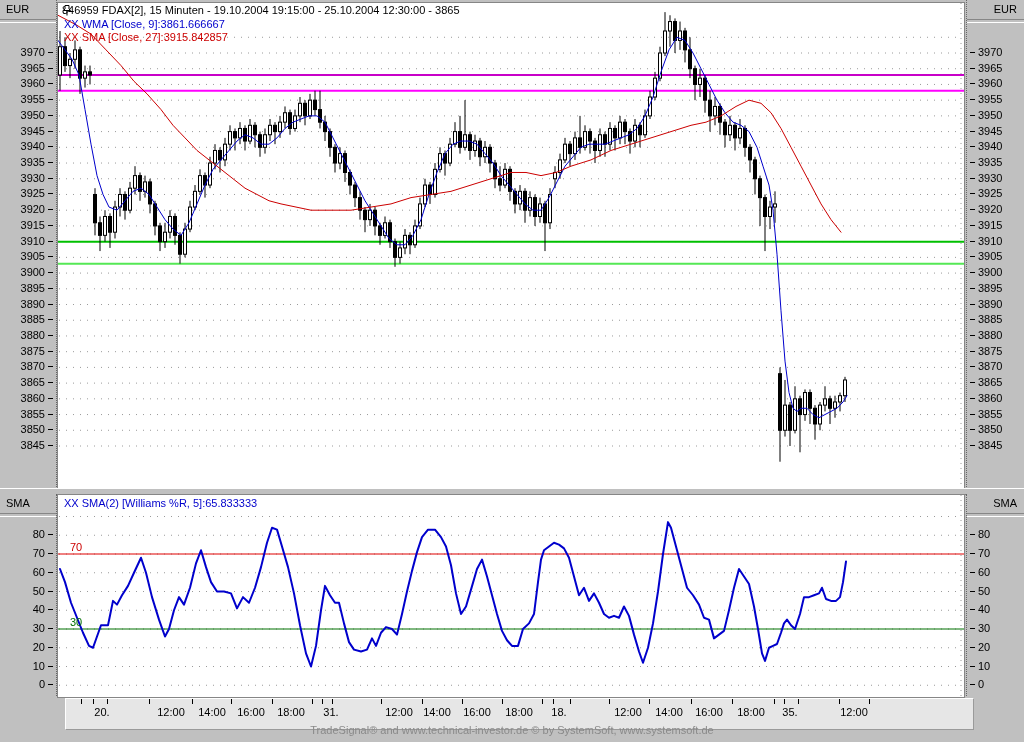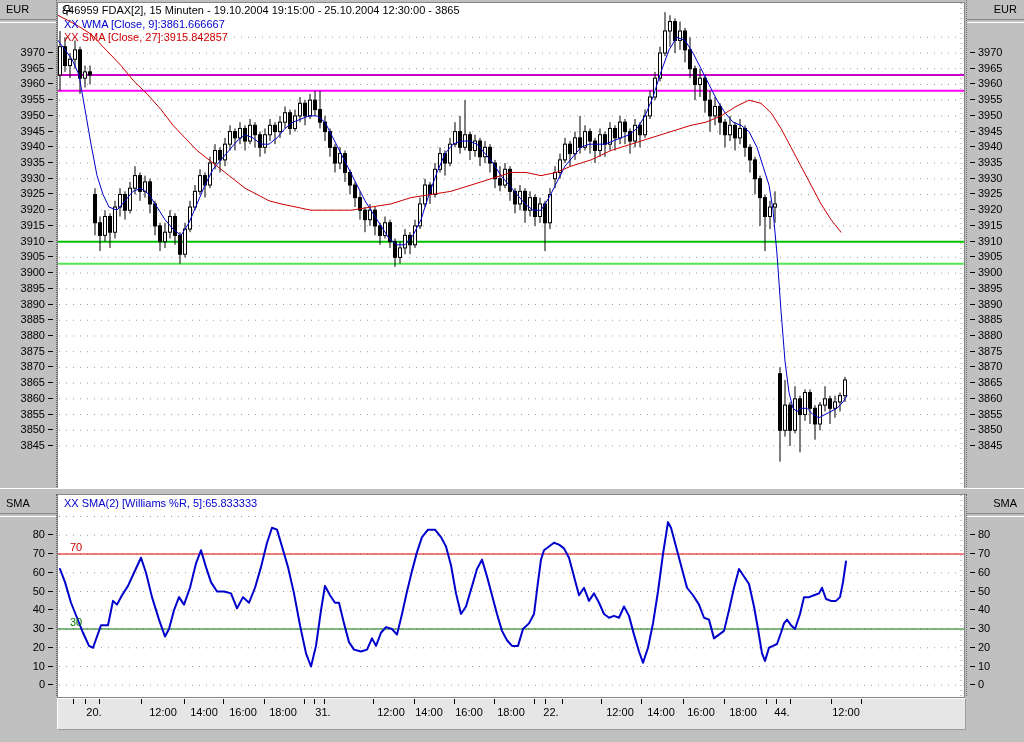--- a/index.html
+++ b/index.html
@@ -569,21 +569,21 @@
         <line x1="903" y1="0" x2="903" y2="202" stroke="#9a9a9a" stroke-width="1" stroke-dasharray="1 4"></line>
         <line x1="0" y1="59" x2="906" y2="59" stroke="#e00000" stroke-width="1"></line>
         <line x1="0" y1="134" x2="906" y2="134" stroke="#007000" stroke-width="1"></line>
         <polyline points="2,74 7,87.125 13,107.75 19,122.75 25,137.75 31,150.875 35,152.75 39,141.5 43,130.25 50,130.25 55,105.875 59,109.625 64,100.25 70,90.875 76,77.75 83,62.75 88,77.75 94,102.125 101,124.625 107,141.5 111,134 116,115.25 121,102.125 126,109.625 132,92.75 138,68.375 143,55.25 148,72.125 153,87.125 159,96.5 166,96.5 173,98.375 179,113.375 185,102.125 191,107.75 197,92.75 203,72.125 209,47.75 214,32.75 219,34.625 224,51.5 230,72.125 236,98.375 242,130.25 248,158.375 253,171.5 258,150.875 263,115.25 267,90.875 272,100.25 277,107.75 281,107.75 286,128.375 291,147.125 296,154.625 303,156.5 309,154.625 314,143.375 318,150.875 323,137.75 328,132.125 334,134 339,139.625 344,119 349,96.5 354,75.875 359,57.125 364,42.125 370,34.625 377,34.625 383,42.125 388,51.5 393,70.25 398,98.375 403,119 408,111.5 413,94.625 419,74 424,64.625 429,81.5 434,100.25 439,119 444,135.875 449,145.25 454,150.875 460,150.875 465,134 471,128.375 476,119 480,87.125 483,64.625 486,55.25 491,51.5 496,47.75 501,49.625 506,53.375 511,62.75 516,81.5 521,100.25 526,92.75 531,105.875 536,98.375 541,107.75 546,119 551,122.75 556,120.875 561,122.75 566,111.5 571,120.875 576,139.625 581,156.5 585,167.75 590,152.75 595,128.375 600,96.5 605,59 610,27.125 613,32.75 618,51.5 623,70.25 629,92.75 635,100.25 641,109.625 646,122.75 651,124.625 656,143.375 661,139.625 666,135.875 671,115.25 676,92.75 681,74 686,81.5 691,89 696,111.5 700,134 704,158.375 707,165.875 711,152.75 715,150.875 719,149 723,137.75 726,128.375 729,124.625 733,130.25 737,134 742,119 746,102.125 751,102.125 756,100.25 761,98.375 764,92.75 768,104 773,105.875 778,105.875 782,102.125 785,87.125 788,66.5" fill="none" stroke="#0000cc" stroke-width="2" stroke-linejoin="round" stroke-linecap="round"></polyline>
       </svg>
     <div class="legend" id="low-legend-0" style="top: 2px; color: rgb(0, 0, 204);">XX SMA(2) [Williams %R, 5]:65.833333</div>
   <div class="hl-label" style="color: rgb(204, 0, 0); left: 12px; top: 46px;">70</div>
       <div class="hl-label" style="color: rgb(0, 112, 0); left: 12px; top: 121px;">30</div>
     </div>
 
-  <div id="time-axis" style="left:57px;top:698px;width:907px;height:30px;">
+  <div id="time-axis" style="left:65px;top:698px;width:907px;height:30px;">
       <div class="t-tick" style="left: 15px;"></div>
       <div class="t-tick" style="left: 27px;"></div>
       <div class="t-tick" style="left: 41px;"></div>
       <div class="t-tick" style="left: 83px;"></div>
       <div class="t-tick" style="left: 126px;"></div>
       <div class="t-tick" style="left: 165px;"></div>
       <div class="t-tick" style="left: 206px;"></div>
       <div class="t-tick" style="left: 246px;"></div>
       <div class="t-tick" style="left: 256px;"></div>
       <div class="t-tick" style="left: 266px;"></div>
@@ -606,23 +606,24 @@
       <div class="t-label" style="left: 14px;">20.</div>
       <div class="t-label" style="left: 83px;">12:00</div>
       <div class="t-label" style="left: 124px;">14:00</div>
       <div class="t-label" style="left: 163px;">16:00</div>
       <div class="t-label" style="left: 203px;">18:00</div>
       <div class="t-label" style="left: 243px;">31.</div>
       <div class="t-label" style="left: 311px;">12:00</div>
       <div class="t-label" style="left: 349px;">14:00</div>
       <div class="t-label" style="left: 389px;">16:00</div>
       <div class="t-label" style="left: 431px;">18:00</div>
-      <div class="t-label" style="left: 471px;">22.</div>
+      <div class="t-label" style="left: 471px;">18.</div>
       <div class="t-label" style="left: 540px;">12:00</div>
       <div class="t-label" style="left: 581px;">14:00</div>
       <div class="t-label" style="left: 621px;">16:00</div>
       <div class="t-label" style="left: 663px;">18:00</div>
-      <div class="t-label" style="left: 702px;">44.</div>
+      <div class="t-label" style="left: 702px;">35.</div>
       <div class="t-label" style="left: 766px;">12:00</div>
     </div>
 
+  <div id="credit" style="top:724px;">TradeSignal® and www.technical-investor.de © by SystemSoft, www.systemsoft.de</div>
 
 </div>
 
 </body></html>

